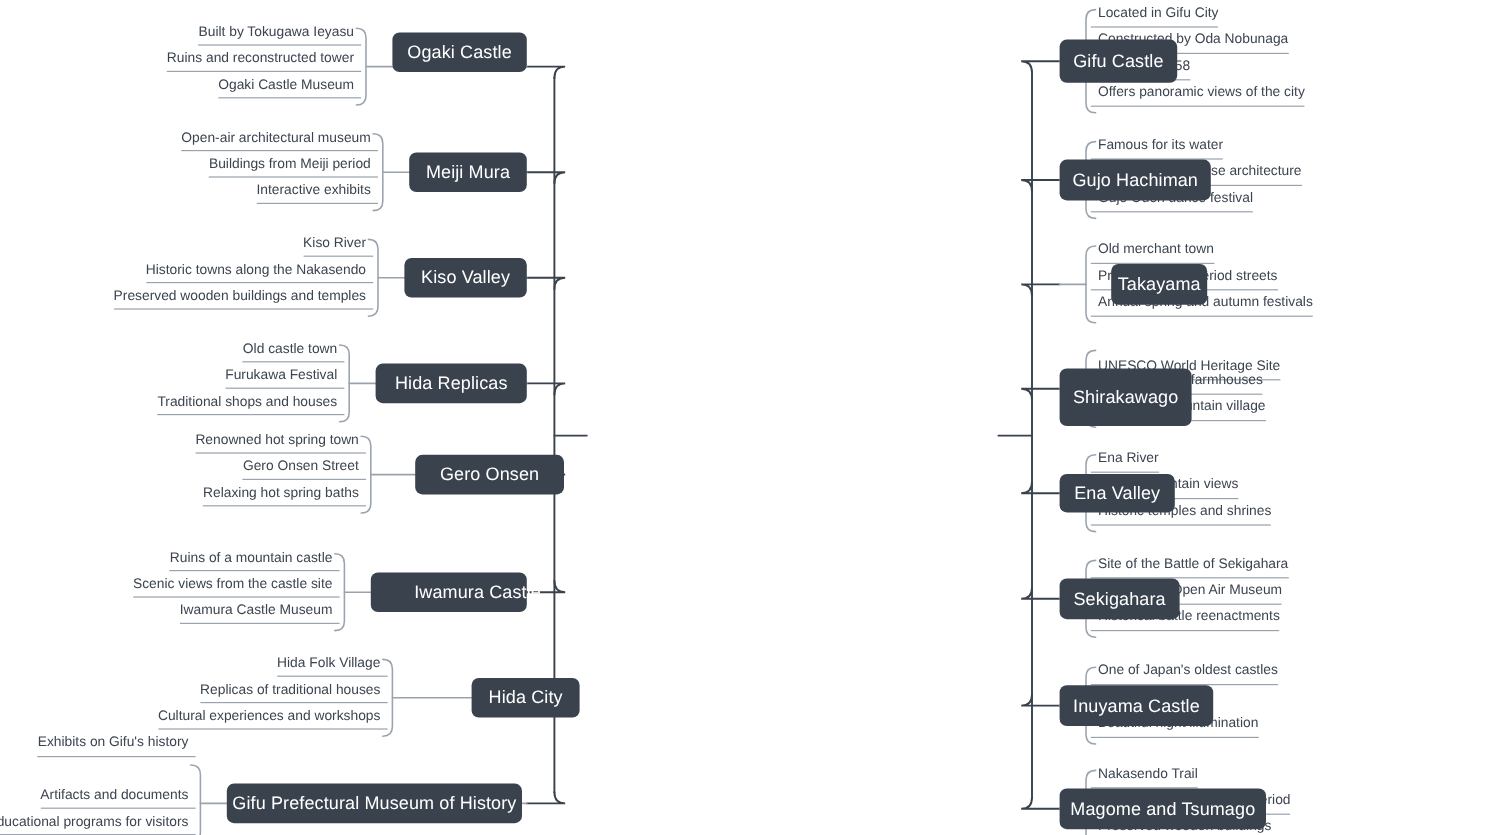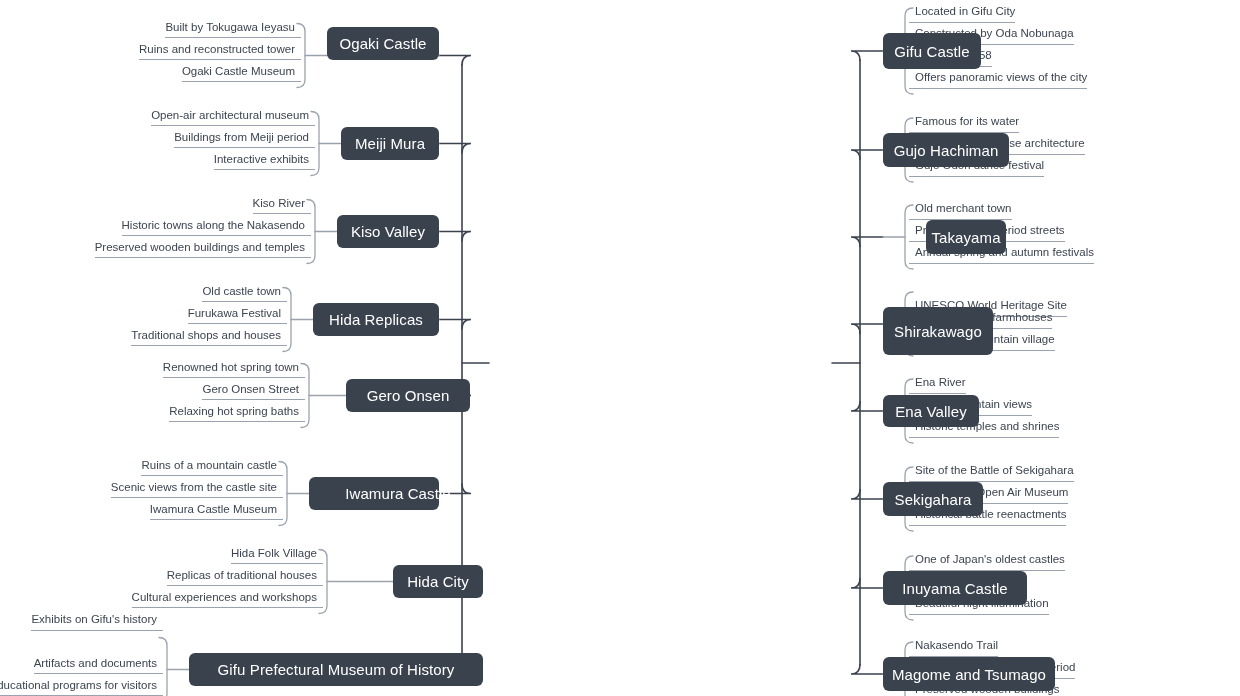--- a/index.html
+++ b/index.html
@@ -149,21 +149,21 @@
       <div class="leaf left-side" style="top: 383.5px; right: 935px; padding-right: 6px;">Gero Onsen Street</div>
       <div class="leaf left-side" style="top: 405.5px; right: 935px; padding-right: 6px;">Relaxing hot spring baths</div>
       <div class="branch-node" style="left: 309px; top: 477px; width: 130px; height: 33px; padding-left: 48px;">Iwamura Castle</div>
       <div class="leaf left-side" style="top: 459.5px; right: 957px; padding-right: 6px;">Ruins of a mountain castle</div>
       <div class="leaf left-side" style="top: 481.5px; right: 957px; padding-right: 6px;">Scenic views from the castle site</div>
       <div class="leaf left-side" style="top: 503.5px; right: 957px; padding-right: 6px;">Iwamura Castle Museum</div>
       <div class="branch-node" style="left: 349px; top: 565px; width: 90px; height: 33px; margin-left: 44px;">Hida City</div>
       <div class="leaf left-side" style="top: 547.5px; right: 917px; padding-right: 6px;">Hida Folk Village</div>
       <div class="leaf left-side" style="top: 569.5px; right: 917px; padding-right: 6px; text-align: center;">Replicas of traditional houses</div>
       <div class="leaf left-side" style="top: 591.5px; right: 917px; padding-right: 6px; text-align: center;">Cultural experiences and workshops</div>
-      <div class="branch-node" style="left: 189px; top: 653px; width: 294px; height: 33px;">Gifu Prefectural Museum of History</div>
+      <div class="branch-node" style="left: 189px; top: 653px; width: 246px; height: 33px;">Gifu Prefectural Museum of History</div>
       <div class="leaf left-side" style="top: 614px; right: 1077px; padding-right: 6px;">Exhibits on Gifu's history</div>
       <div class="leaf left-side" style="top: 657.5px; right: 1077px; padding-right: 6px;">Artifacts and documents</div>
       <div class="leaf left-side" style="top: 679.5px; right: 1077px; padding-right: 6px;">Educational programs for visitors</div>
     </div>
   <div id="right-branches">
       <div class="branch-node" style="left: 883px; top: 33px; width: 98px; height: 36px;">Gifu Castle</div>
       <div class="leaf right-side" style="top: 6px; left: 909px; padding-left: 6px;">Located in Gifu City</div>
       <div class="leaf right-side" style="top: 28px; left: 909px; padding-left: 6px;">Constructed by Oda Nobunaga</div>
       <div class="leaf right-side" style="top: 50px; left: 909px; padding-left: 6px;">Rebuilt in 1558</div>
       <div class="leaf right-side" style="top: 72px; left: 909px; padding-left: 6px;">Offers panoramic views of the city</div>
@@ -180,21 +180,21 @@
       <div class="leaf right-side" style="top: 312px; left: 909px; padding-left: 6px;">Gassho-zukuri farmhouses</div>
       <div class="leaf right-side" style="top: 334px; left: 909px; padding-left: 6px;">Traditional mountain village</div>
       <div class="branch-node" style="left: 883px; top: 395px; width: 96px; height: 32px;">Ena Valley</div>
       <div class="leaf right-side" style="top: 377px; left: 909px; padding-left: 6px;">Ena River</div>
       <div class="leaf right-side" style="top: 399px; left: 909px; padding-left: 6px;">Scenic mountain views</div>
       <div class="leaf right-side" style="top: 421px; left: 909px; padding-left: 6px;">Historic temples and shrines</div>
       <div class="branch-node" style="left: 883px; top: 482px; width: 100px; height: 34px;">Sekigahara</div>
       <div class="leaf right-side" style="top: 465px; left: 909px; padding-left: 6px;">Site of the Battle of Sekigahara</div>
       <div class="leaf right-side" style="top: 487px; left: 909px; padding-left: 6px;">Sekigahara Open Air Museum</div>
       <div class="leaf right-side" style="top: 509px; left: 909px; padding-left: 6px;">Historical battle reenactments</div>
-      <div class="branch-node" style="left: 883px; top: 571px; width: 144px; height: 34px;">Inuyama Castle</div>
+      <div class="branch-node" style="left: 883px; top: 571px; width: 128px; height: 34px;">Inuyama Castle</div>
       <div class="leaf right-side" style="top: 554px; left: 909px; padding-left: 6px;">One of Japan's oldest castles</div>
       <div class="leaf right-side" style="top: 576px; left: 909px; padding-left: 6px;">National Treasure</div>
       <div class="leaf right-side" style="top: 598px; left: 909px; padding-left: 6px;">Beautiful night illumination</div>
       <div class="branch-node" style="left: 883px; top: 657px; width: 172px; height: 34px;">Magome and Tsumago</div>
       <div class="leaf right-side" style="top: 640px; left: 909px; padding-left: 6px;">Nakasendo Trail</div>
       <div class="leaf right-side" style="top: 662px; left: 909px; padding-left: 6px;">Post towns from the Edo period</div>
       <div class="leaf right-side" style="top: 684px; left: 909px; padding-left: 6px;">Preserved wooden buildings</div>
     </div>
 
 </div>

